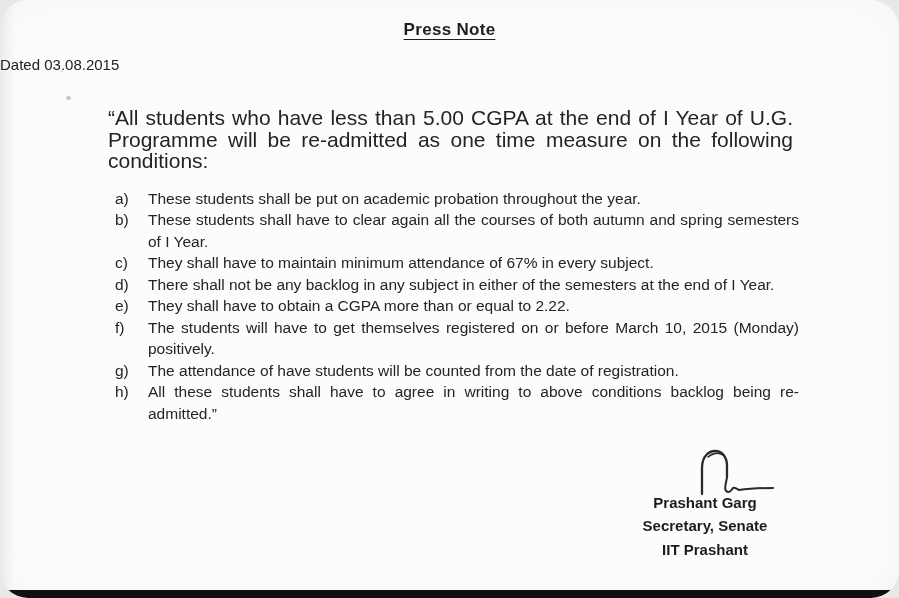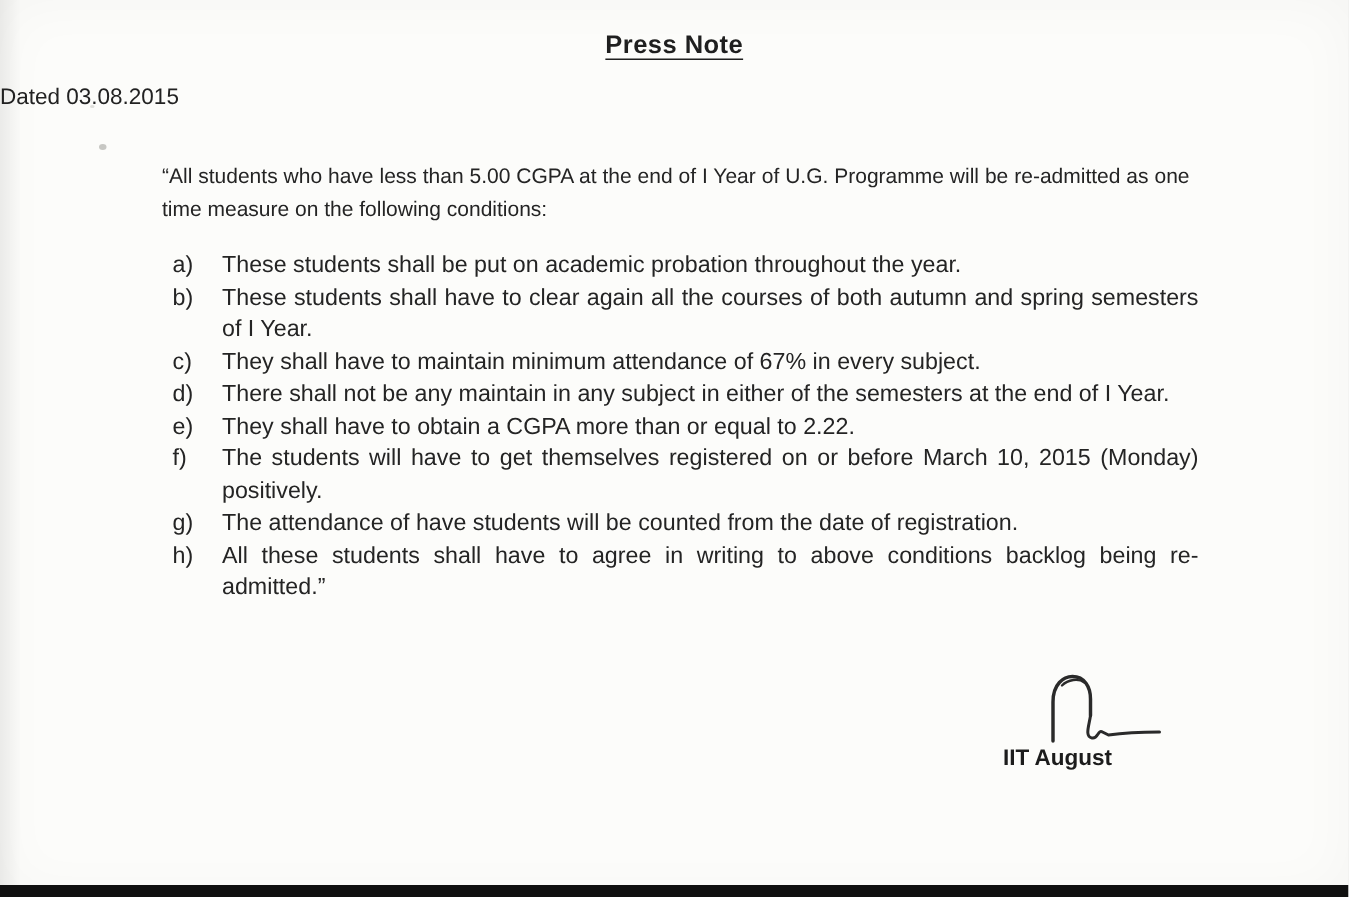--- a/index.html
+++ b/index.html
@@ -5,41 +5,42 @@
   html,body{margin:0;padding:0;}
   body{background:#e8e8e6;font-family:"Liberation Sans","DejaVu Sans",sans-serif;}
   .page{
     position:relative;
     width:899px;height:598px;
     margin:0 auto;
     background:#fcfcfa;
     color:#1f1f1f;
     overflow:hidden;
     box-shadow:inset 0 0 40px rgba(0,0,0,0.03);
+    border-radius:28px;
   }
   .title{
     margin:0;
     padding-top:20px;
     text-align:center;
     font-size:17px;
     font-weight:700;
     text-decoration:underline;
     text-underline-offset:4px;
     letter-spacing:.3px;
   }
   .date{
     margin-top:16px;
     padding-right:116px;
     text-align:left;
     font-size:15px;
     color:#222;
   }
   .intro{
     margin:34px 106px 0 108px;
-    font-size:14px;
+    font-size:21px;
     line-height:21.5px;
     text-align:justify;
     color:#242424;
   }
   .conditions{
     margin:16px 100px 0 115px;
   }
   .cond{
     display:flex;
     font-size:15.5px;
@@ -117,21 +118,21 @@
     <div class="cond">
       <span class="lbl">b)</span>
       <span class="txt">These students shall have to clear again all the courses of both autumn and spring semesters of I Year.</span>
     </div>
     <div class="cond">
       <span class="lbl">c)</span>
       <span class="txt">They shall have to maintain minimum attendance of 67% in every subject.</span>
     </div>
     <div class="cond">
       <span class="lbl">d)</span>
-      <span class="txt">There shall not be any maintain in any subject in either of the semesters at the end of I Year.</span>
+      <span class="txt">There shall not be any backlog in any subject in either of the semesters at the end of I Year.</span>
     </div>
     <div class="cond">
       <span class="lbl">e)</span>
       <span class="txt">They shall have to obtain a CGPA more than or equal to 2.22.</span>
     </div>
     <div class="cond">
       <span class="lbl">f)</span>
       <span class="txt">The students will have to get themselves registered on or before March 10, 2015 (Monday) positively.</span>
     </div>
     <div class="cond">
@@ -144,21 +145,23 @@
     </div>
   </div>
 
   <svg class="sig-squiggle" width="82" height="50" viewBox="0 0 82 50" fill="none">
     <path d="M6,46 L6,20 C6,8 13,3 19,3 C27,3 31,10 31,18 L31,29" stroke="#2a2a2a" stroke-width="2.3" stroke-linecap="round" fill="none"></path>
     <path d="M31,29 C30,36 27,43 32,44 C36,45 36,38 39,40 L43,42 C50,41 66,40 77,40" stroke="#2a2a2a" stroke-width="2" stroke-linecap="round" fill="none"></path>
     <path d="M12,9 C16,5 23,4 27,7" stroke="#2a2a2a" stroke-width="1.6" stroke-linecap="round" fill="none"></path>
   </svg>
 
   <div class="sig-text">
-    <div class="sig-role">IIT August</div>
+    <div class="sig-name">Prashant Garg</div>
+    <div class="sig-role">Secretary, Senate</div>
+    <div class="sig-role">IIT Prashant</div>
   </div>
 
   <span class="scan-speck speck-1"></span>
   <span class="scan-speck speck-2"></span>
   <div class="edge-shade"></div>
   <div class="bottom-bar"></div>
 
 </div>
 
 </body></html>

